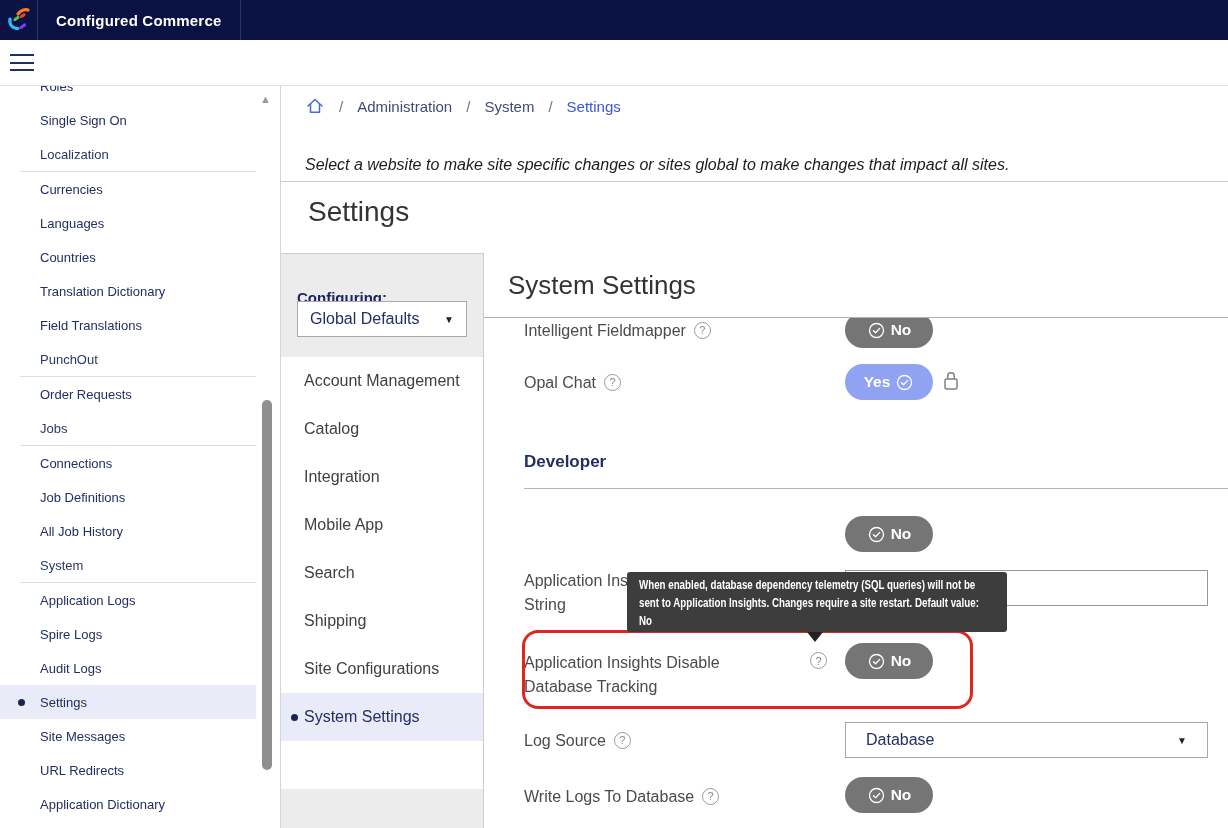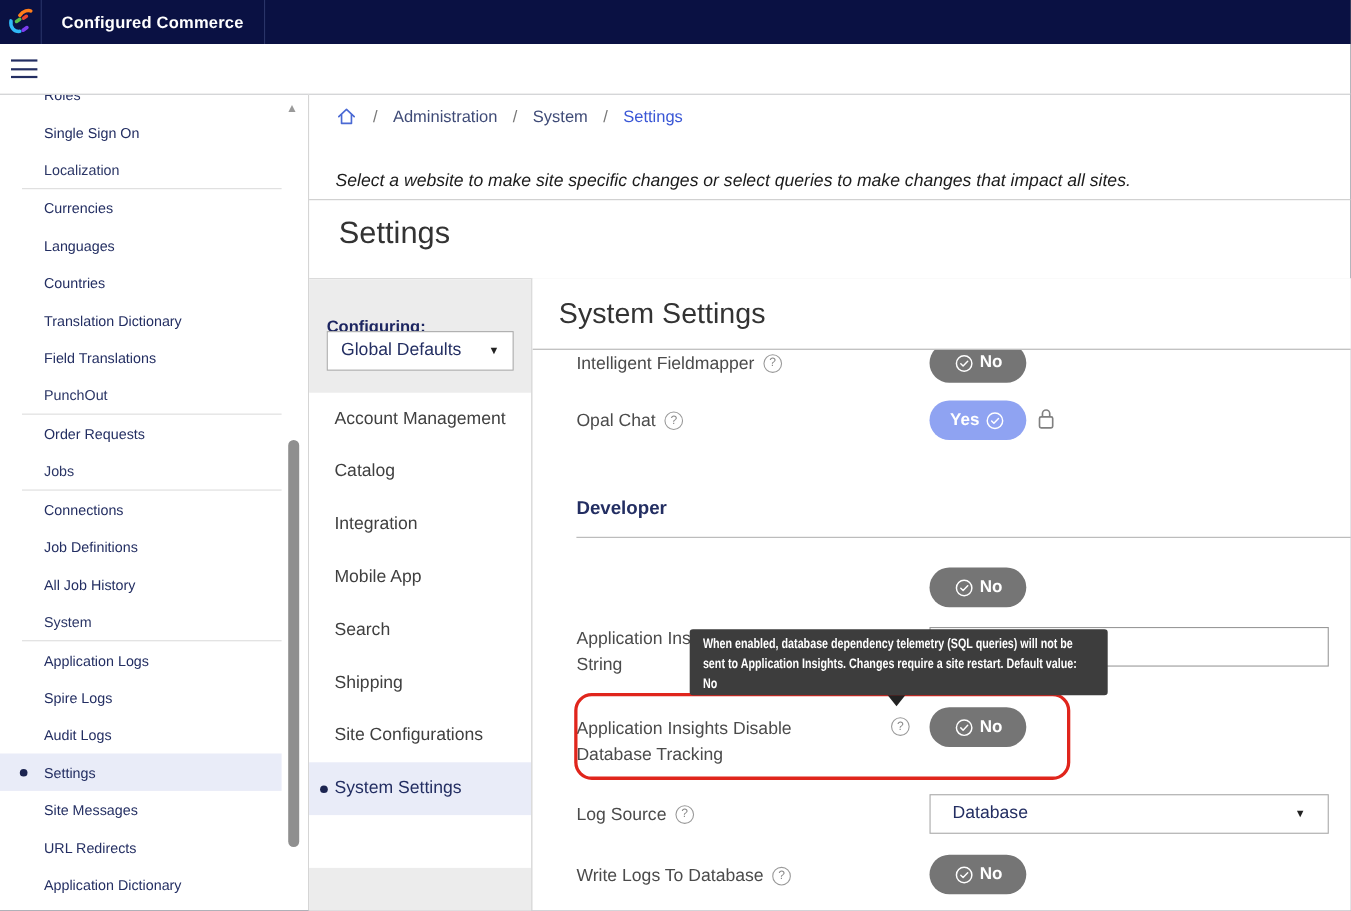--- a/index.html
+++ b/index.html
@@ -1,18 +1,18 @@
 <!DOCTYPE html>
 <html><head>
 <meta charset="utf-8">
 <style>
   * { margin:0; padding:0; box-sizing:border-box; }
   html,body { width:1228px; height:828px; }
   body { font-family:"Liberation Sans", sans-serif; background:#fff; overflow:hidden; }
-  #page { position:relative; width:1228px; height:828px; background:#0f172a; overflow:hidden; }
+  #page { position:relative; width:1228px; height:828px; background:#ec4899; overflow:hidden; }
 
   
   .topbar { position:absolute; left:0; top:0; width:1228px; height:40px; background:#0a1143; display:flex; align-items:stretch; z-index:10; }
   .logo-box { width:38px; display:flex; align-items:center; justify-content:center; border-right:1px solid #2a3468; }
   .app-title { display:flex; align-items:center; padding:0 18px; color:#fff; font-size:15px; font-weight:bold; border-right:1px solid #2a3468; letter-spacing:.2px; }
 
   
   .menubar { position:absolute; left:0; top:40px; width:1228px; height:46px; background:#fff; border-bottom:1px solid #e0e0e0; z-index:9; }
   .hamburger { position:absolute; left:10px; top:14px; width:24px; height:17px; display:flex; flex-direction:column; justify-content:space-between; cursor:pointer; }
   .hamburger span { display:block; height:2px; background:#232e62; }
@@ -144,21 +144,21 @@
           <path d="M5.5 8.3 V16.2 H14.5 V8.3"></path>
       </svg>
       <span class="sep">/</span>
       <span class="crumb">Administration</span>
       <span class="sep">/</span>
       <span class="crumb">System</span>
       <span class="sep">/</span>
       <span class="crumb current">Settings</span>
     </div>
 
-    <div class="intro">Select a website to make site specific changes or select queries to make changes that impact all sites.</div>
+    <div class="intro">Select a website to make site specific changes or sites global to make changes that impact all sites.</div>
     <div class="hline1"></div>
     <div class="page-title">Settings</div>
     <div class="hline2"></div>
 
     <div class="config-panel">
       <div class="config-gray"></div>
       <div class="configuring-label">Configuring:</div>
       <div class="select-box cfg-select">
         <span class="sel-text">Global Defaults</span>
         <span class="caret">▼</span>

